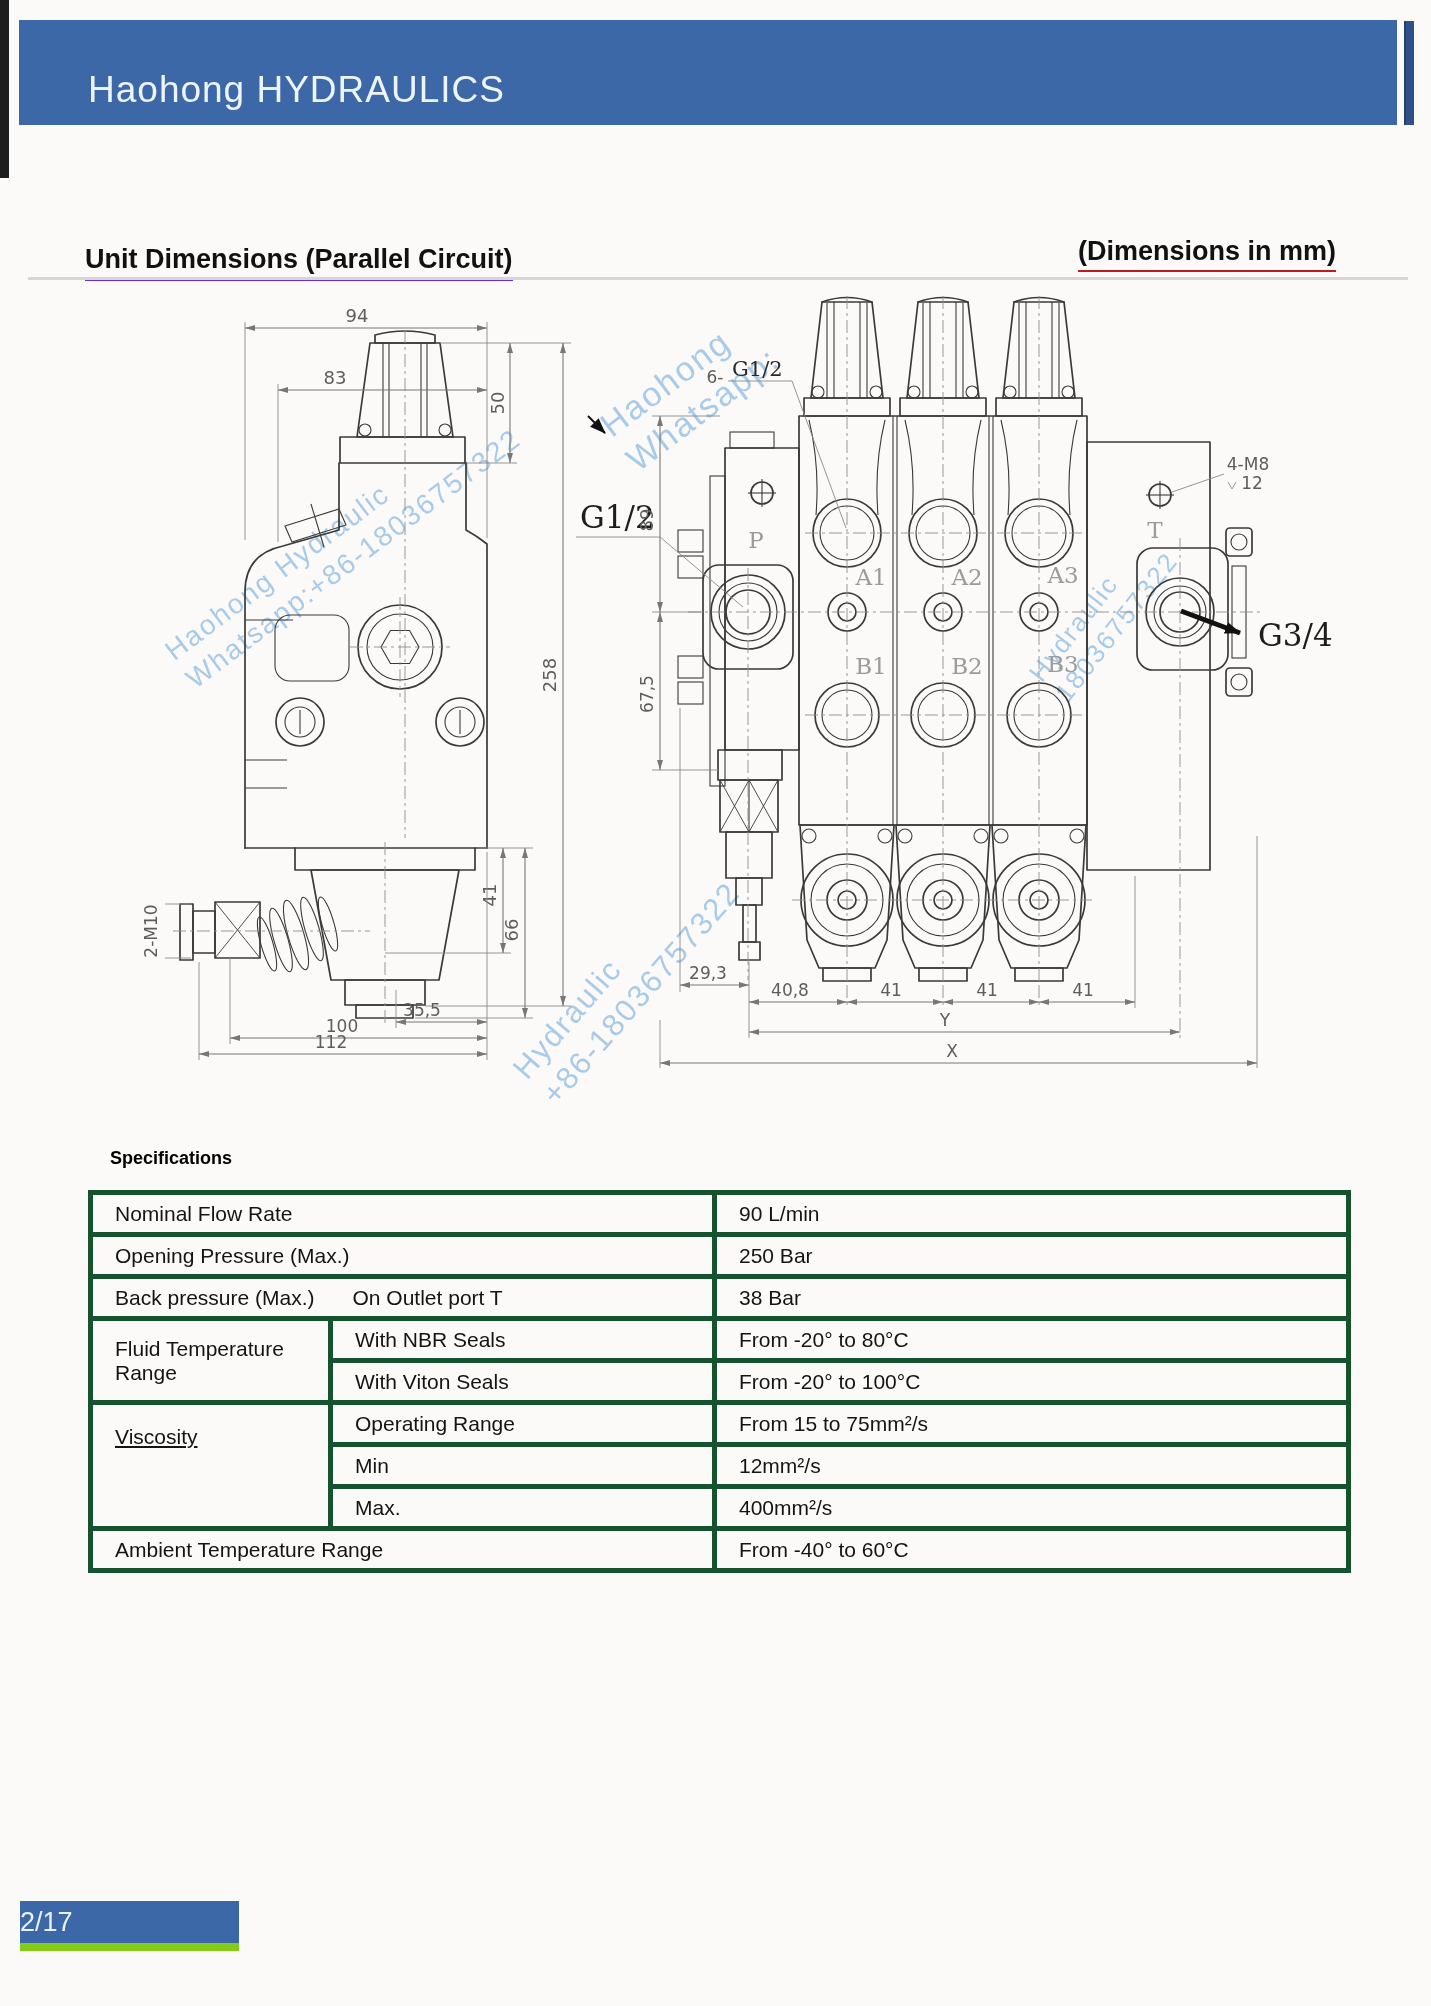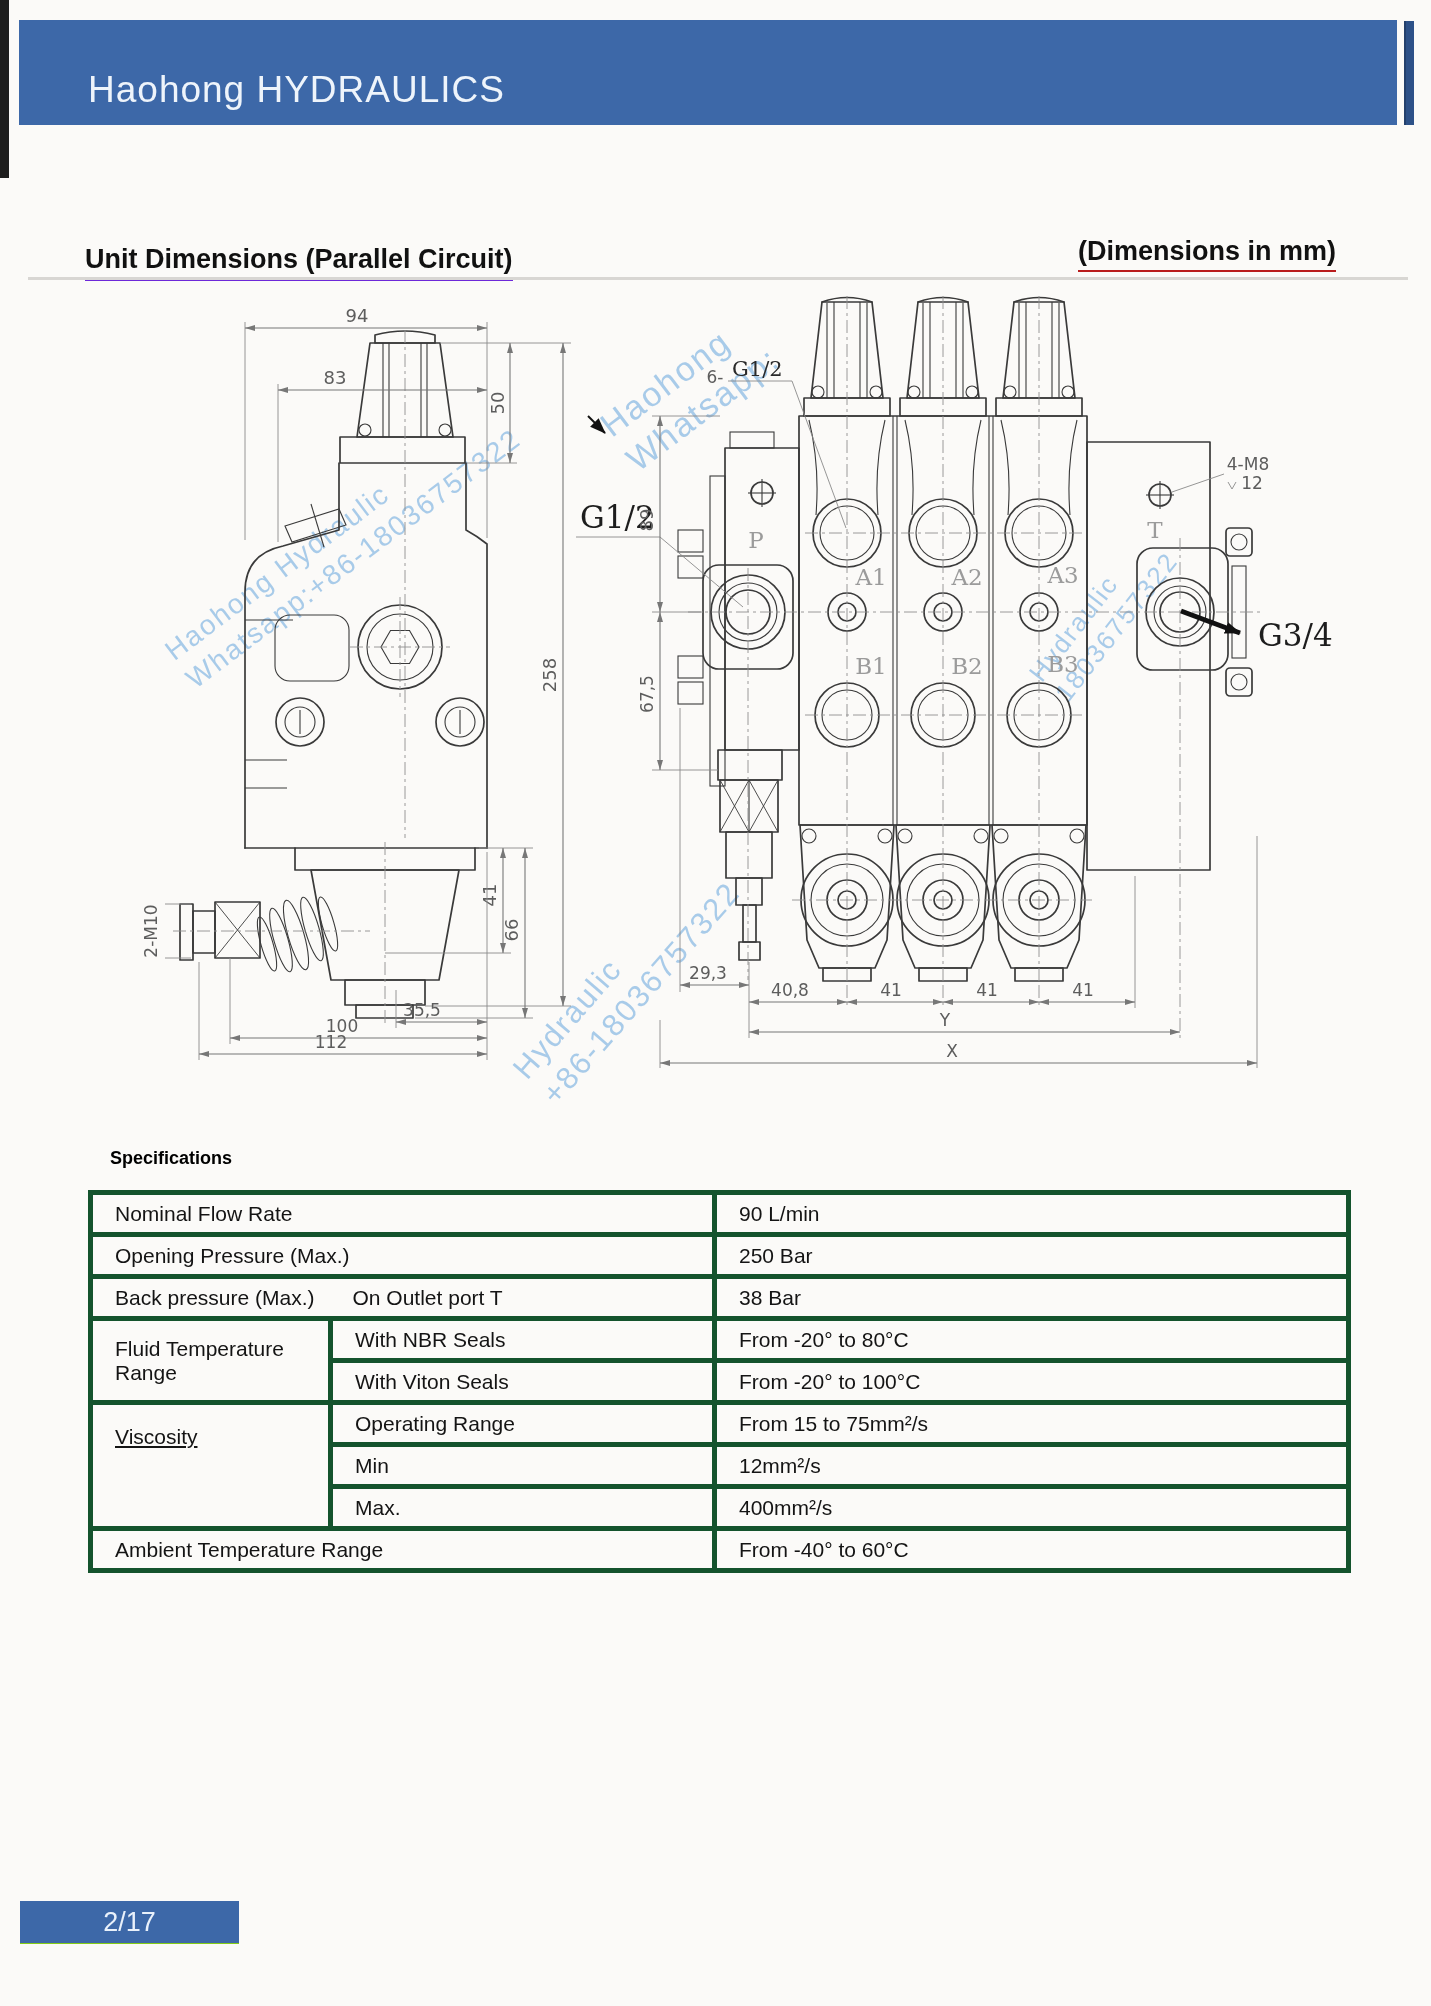--- a/index.html
+++ b/index.html
@@ -36,21 +36,21 @@
   .portl{fill:#9b9b9b;font:23px "DejaVu Serif",serif;text-anchor:middle;}
   
   #specs-heading{left:110px;top:1148px;font-size:18px;font-weight:bold;color:#000000;}
   #spec-table{left:88px;top:1190px;}
   table.spec{border-collapse:collapse;width:1258px;table-layout:fixed;
              font:21px "Liberation Sans",sans-serif;color:#141414;}
   table.spec td{border:5px solid #14532d;height:37px;padding:0 8px 0 22px;}
   table.spec td.nor{border-right:none;}
   table.spec td.nol{border-left:none;}
   #footer-badge{left:20px;top:1901px;width:219px;height:42px;background:#3d68a8;
-                border-bottom:1px solid #84cc16;display:flex;align-items:center;justify-content:center;}
+                border-bottom:8px solid #84cc16;display:flex;align-items:center;}
   #footer-badge span{color:#e9f1fb;font-size:27px;}
 </style>
 </head>
 <body>
 
 <div id="page">
 
   <div class="abs" id="edge-strip"></div>
 
   <div class="abs" id="banner">

